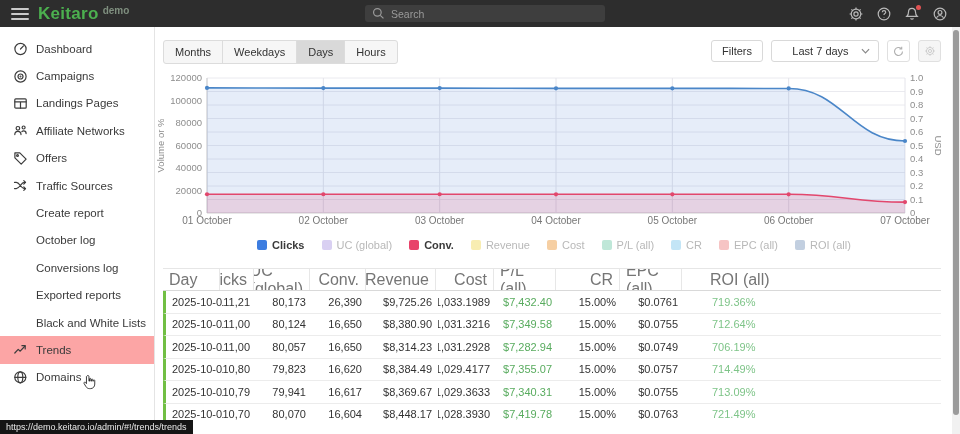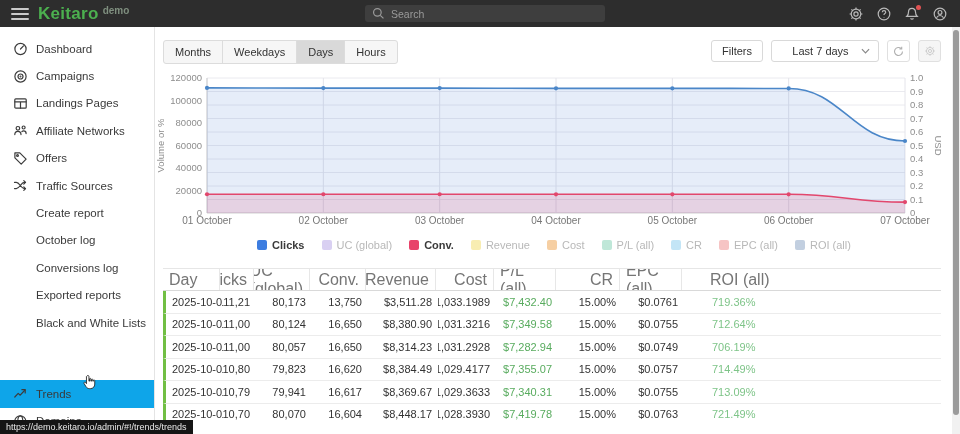--- a/index.html
+++ b/index.html
@@ -25,21 +25,21 @@
   .tb-icon { position:relative; width:16px; height:16px; cursor:pointer; }
   .tb-icon svg { stroke:#b9b9b9; fill:none; stroke-width:1.2; }
   .bell-dot { position:absolute; right:-1px; top:-1px; width:5px; height:5px;
     border-radius:50%; background:#e05252; }
 
   
   .sidebar { position:absolute; left:0; top:27px; width:155px; bottom:0; background:#fff;
     border-right:1px solid #e4e4e4; padding-top:8px; z-index:5; }
   .side-item { height:27.4px; display:flex; align-items:center; cursor:pointer;
     color:#3a3a3a; font-size:11.5px; position:relative; }
-  .side-item.active { background:#0ea5e9;margin-top:44px; }
+  .side-item.active { background:#fca5a5; }
   .side-icon { width:15px; height:15px; margin-left:13px; flex:0 0 15px; }
   .side-icon svg { stroke:#3c3c3c; fill:none; stroke-width:1.2; stroke-linecap:round; stroke-linejoin:round; }
   .side-label { margin-left:8px; white-space:nowrap; }
   .side-item.indent .side-label { margin-left:36px; }
   .side-chevron { position:absolute; right:10px; top:10px; width:9px; height:6px; }
   .side-chevron svg { stroke:#8a8a8a; fill:none; stroke-width:1.3; }
 
   
   .main { position:absolute; left:156px; top:27px; width:796px; bottom:12px; background:#fff; overflow:hidden; }
 
@@ -375,22 +375,22 @@
         <div class="th" style="width: 62px;">P/L (all)</div>
         <div class="th" style="width: 64px;">CR</div>
         <div class="th" style="width: 62px;">EPC (all)</div>
         <div class="th" style="width: auto; flex: 1 1 0%; justify-content: flex-start; padding-left: 28px;">ROI (all)</div>
       </div>
     <div id="tbody">
         <div class="trow" style="border-left-color: rgb(113, 191, 68);">
           <div class="td" style="width: 56px;">2025-10-01</div>
           <div class="td" style="width: 34px;">111,21</div>
           <div class="td" style="width: 56px;">80,173</div>
-          <div class="td" style="width: 56px;">13,750</div>
-          <div class="td" style="width: 70px;">$3,511.28</div>
+          <div class="td" style="width: 56px;">26,390</div>
+          <div class="td" style="width: 70px;">$9,725.26</div>
           <div class="td" style="width: 58px;">$1,033.1989</div>
           <div class="td" style="width: 62px; color: rgb(88, 171, 94);">$7,432.40</div>
           <div class="td" style="width: 64px;">15.00%</div>
           <div class="td" style="width: 62px;">$0.0761</div>
           <div class="td" style="width: auto; flex: 1 1 0%; justify-content: flex-start; padding-left: 28px; color: rgb(126, 196, 136);">719.36%</div>
         </div>
         <div class="trow" style="border-left-color: rgb(113, 191, 68);">
           <div class="td" style="width: 56px;">2025-10-02</div>
           <div class="td" style="width: 34px;">111,00</div>
           <div class="td" style="width: 56px;">80,124</div>

